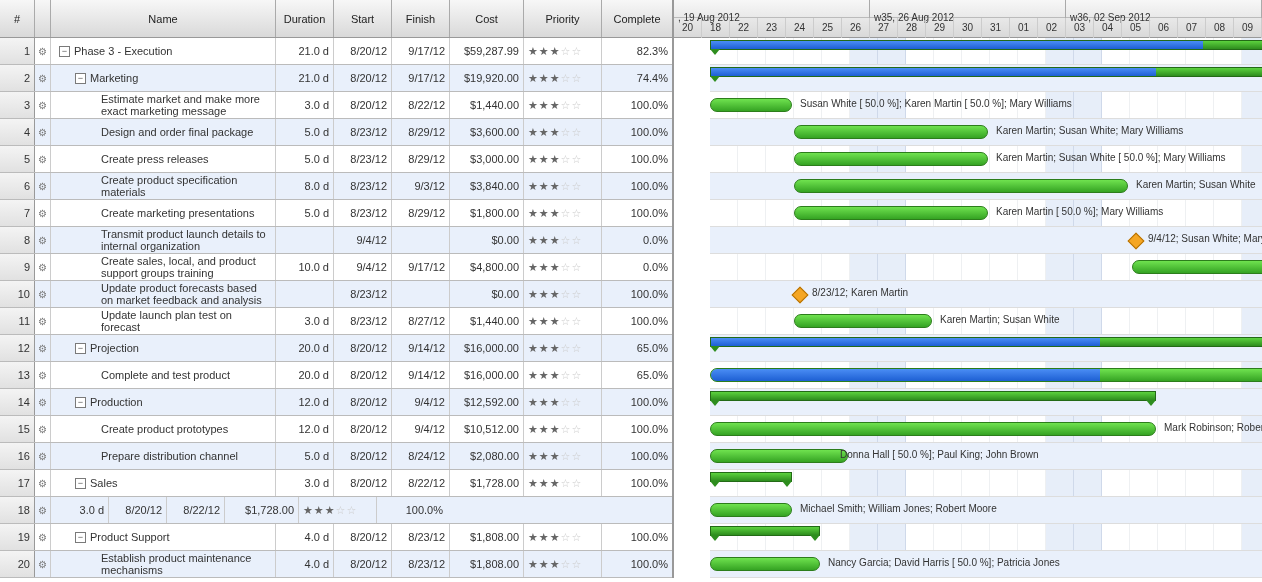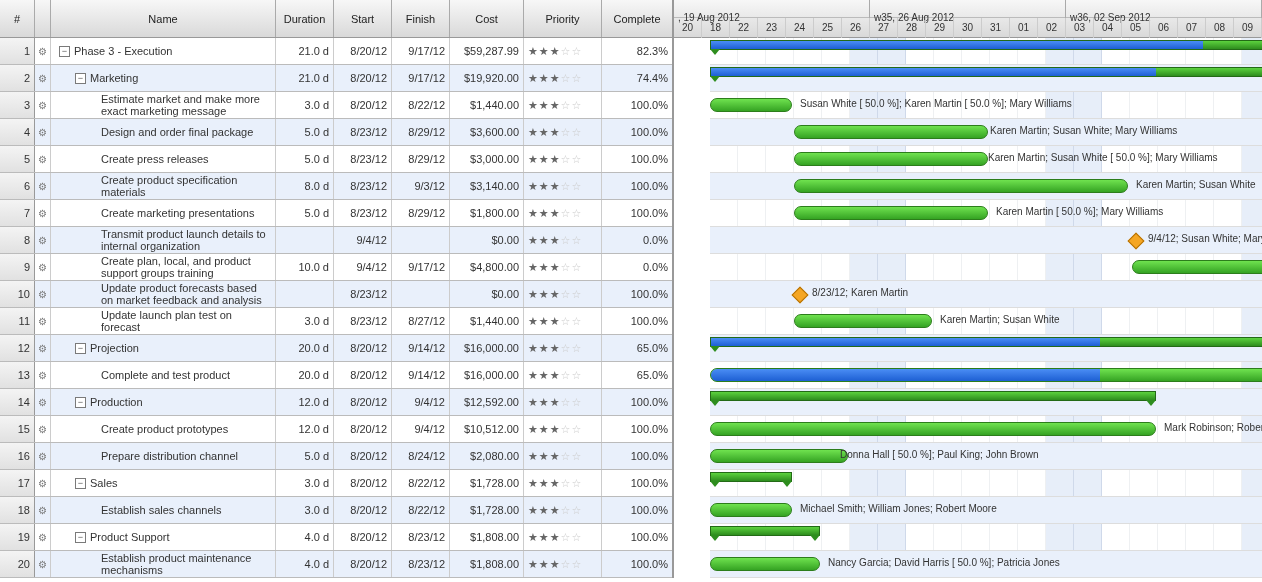--- a/index.html
+++ b/index.html
@@ -299,21 +299,21 @@
           <div class="cell num">6</div>
           <div class="cell tool">⚙</div>
           <div class="cell name">
             <div class="name-inner indent2">
               <span class="taskname">Create product specification materials</span>
             </div>
           </div>
           <div class="cell dur">8.0 d</div>
           <div class="cell start">8/23/12</div>
           <div class="cell finish">9/3/12</div>
-          <div class="cell cost">$3,140.00</div>
+          <div class="cell cost">$3,840.00</div>
           <div class="cell prio">★★★<span class="star off">☆☆</span></div>
           <div class="cell comp">100.0%</div>
         </div>
         <div class="grow">
           <div class="cell num">7</div>
           <div class="cell tool">⚙</div>
           <div class="cell name">
             <div class="name-inner indent2">
               <span class="taskname">Create marketing presentations</span>
             </div>
@@ -338,21 +338,21 @@
           <div class="cell finish"></div>
           <div class="cell cost">$0.00</div>
           <div class="cell prio">★★★<span class="star off">☆☆</span></div>
           <div class="cell comp">0.0%</div>
         </div>
         <div class="grow">
           <div class="cell num">9</div>
           <div class="cell tool">⚙</div>
           <div class="cell name">
             <div class="name-inner indent2">
-              <span class="taskname">Create plan, local, and product support groups training</span>
+              <span class="taskname">Create sales, local, and product support groups training</span>
             </div>
           </div>
           <div class="cell dur">10.0 d</div>
           <div class="cell start">9/4/12</div>
           <div class="cell finish">9/17/12</div>
           <div class="cell cost">$4,800.00</div>
           <div class="cell prio">★★★<span class="star off">☆☆</span></div>
           <div class="cell comp">0.0%</div>
         </div>
         <div class="grow alt">
@@ -474,25 +474,20 @@
           <div class="cell dur">3.0 d</div>
           <div class="cell start">8/20/12</div>
           <div class="cell finish">8/22/12</div>
           <div class="cell cost">$1,728.00</div>
           <div class="cell prio">★★★<span class="star off">☆☆</span></div>
           <div class="cell comp">100.0%</div>
         </div>
         <div class="grow alt">
           <div class="cell num">18</div>
           <div class="cell tool">⚙</div>
-          <div class="cell name">
-            <div class="name-inner indent2">
-              <span class="taskname">Establish sales channels</span>
-            </div>
-          </div>
           <div class="cell dur">3.0 d</div>
           <div class="cell start">8/20/12</div>
           <div class="cell finish">8/22/12</div>
           <div class="cell cost">$1,728.00</div>
           <div class="cell prio">★★★<span class="star off">☆☆</span></div>
           <div class="cell comp">100.0%</div>
         </div>
         <div class="grow">
           <div class="cell num">19</div>
           <div class="cell tool">⚙</div>
@@ -591,25 +586,25 @@
           <div class="bar summary" style="left: 0px; width: 600px;">
             <div class="prog" style="width: 74.4%;"></div>
           </div>
         </div>
         <div class="tl-row">
           <div class="bar" style="left: 0px; width: 82px;"></div>
           <div class="barlabel" style="left: 90px;">Susan White [ 50.0 %]; Karen Martin [ 50.0 %]; Mary Williams</div>
         </div>
         <div class="tl-row alt">
           <div class="bar" style="left: 84px; width: 194px;"></div>
-          <div class="barlabel" style="left: 280px;">Karen Martin; Susan White; Mary Williams</div>
+          <div class="barlabel" style="left: 286px;">Karen Martin; Susan White; Mary Williams</div>
         </div>
         <div class="tl-row">
           <div class="bar" style="left: 84px; width: 194px;"></div>
-          <div class="barlabel" style="left: 278px;">Karen Martin; Susan White [ 50.0 %]; Mary Williams</div>
+          <div class="barlabel" style="left: 286px;">Karen Martin; Susan White [ 50.0 %]; Mary Williams</div>
         </div>
         <div class="tl-row alt">
           <div class="bar" style="left: 84px; width: 334px;"></div>
           <div class="barlabel" style="left: 426px;">Karen Martin; Susan White</div>
         </div>
         <div class="tl-row">
           <div class="bar" style="left: 84px; width: 194px;"></div>
           <div class="barlabel" style="left: 286px;">Karen Martin [ 50.0 %]; Mary Williams</div>
         </div>
         <div class="tl-row alt">

